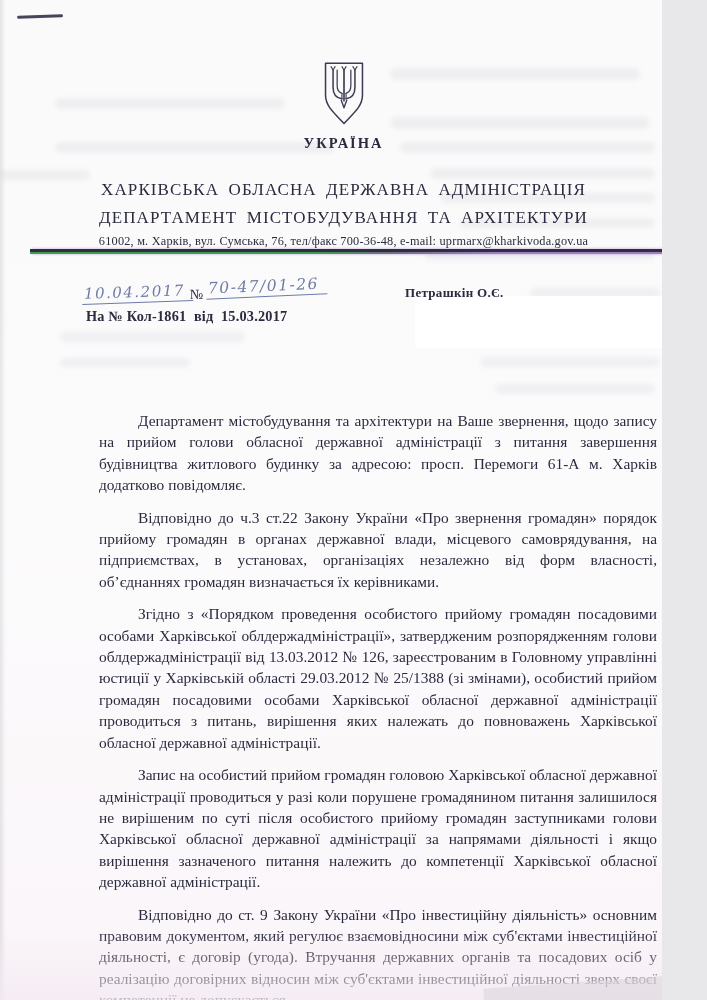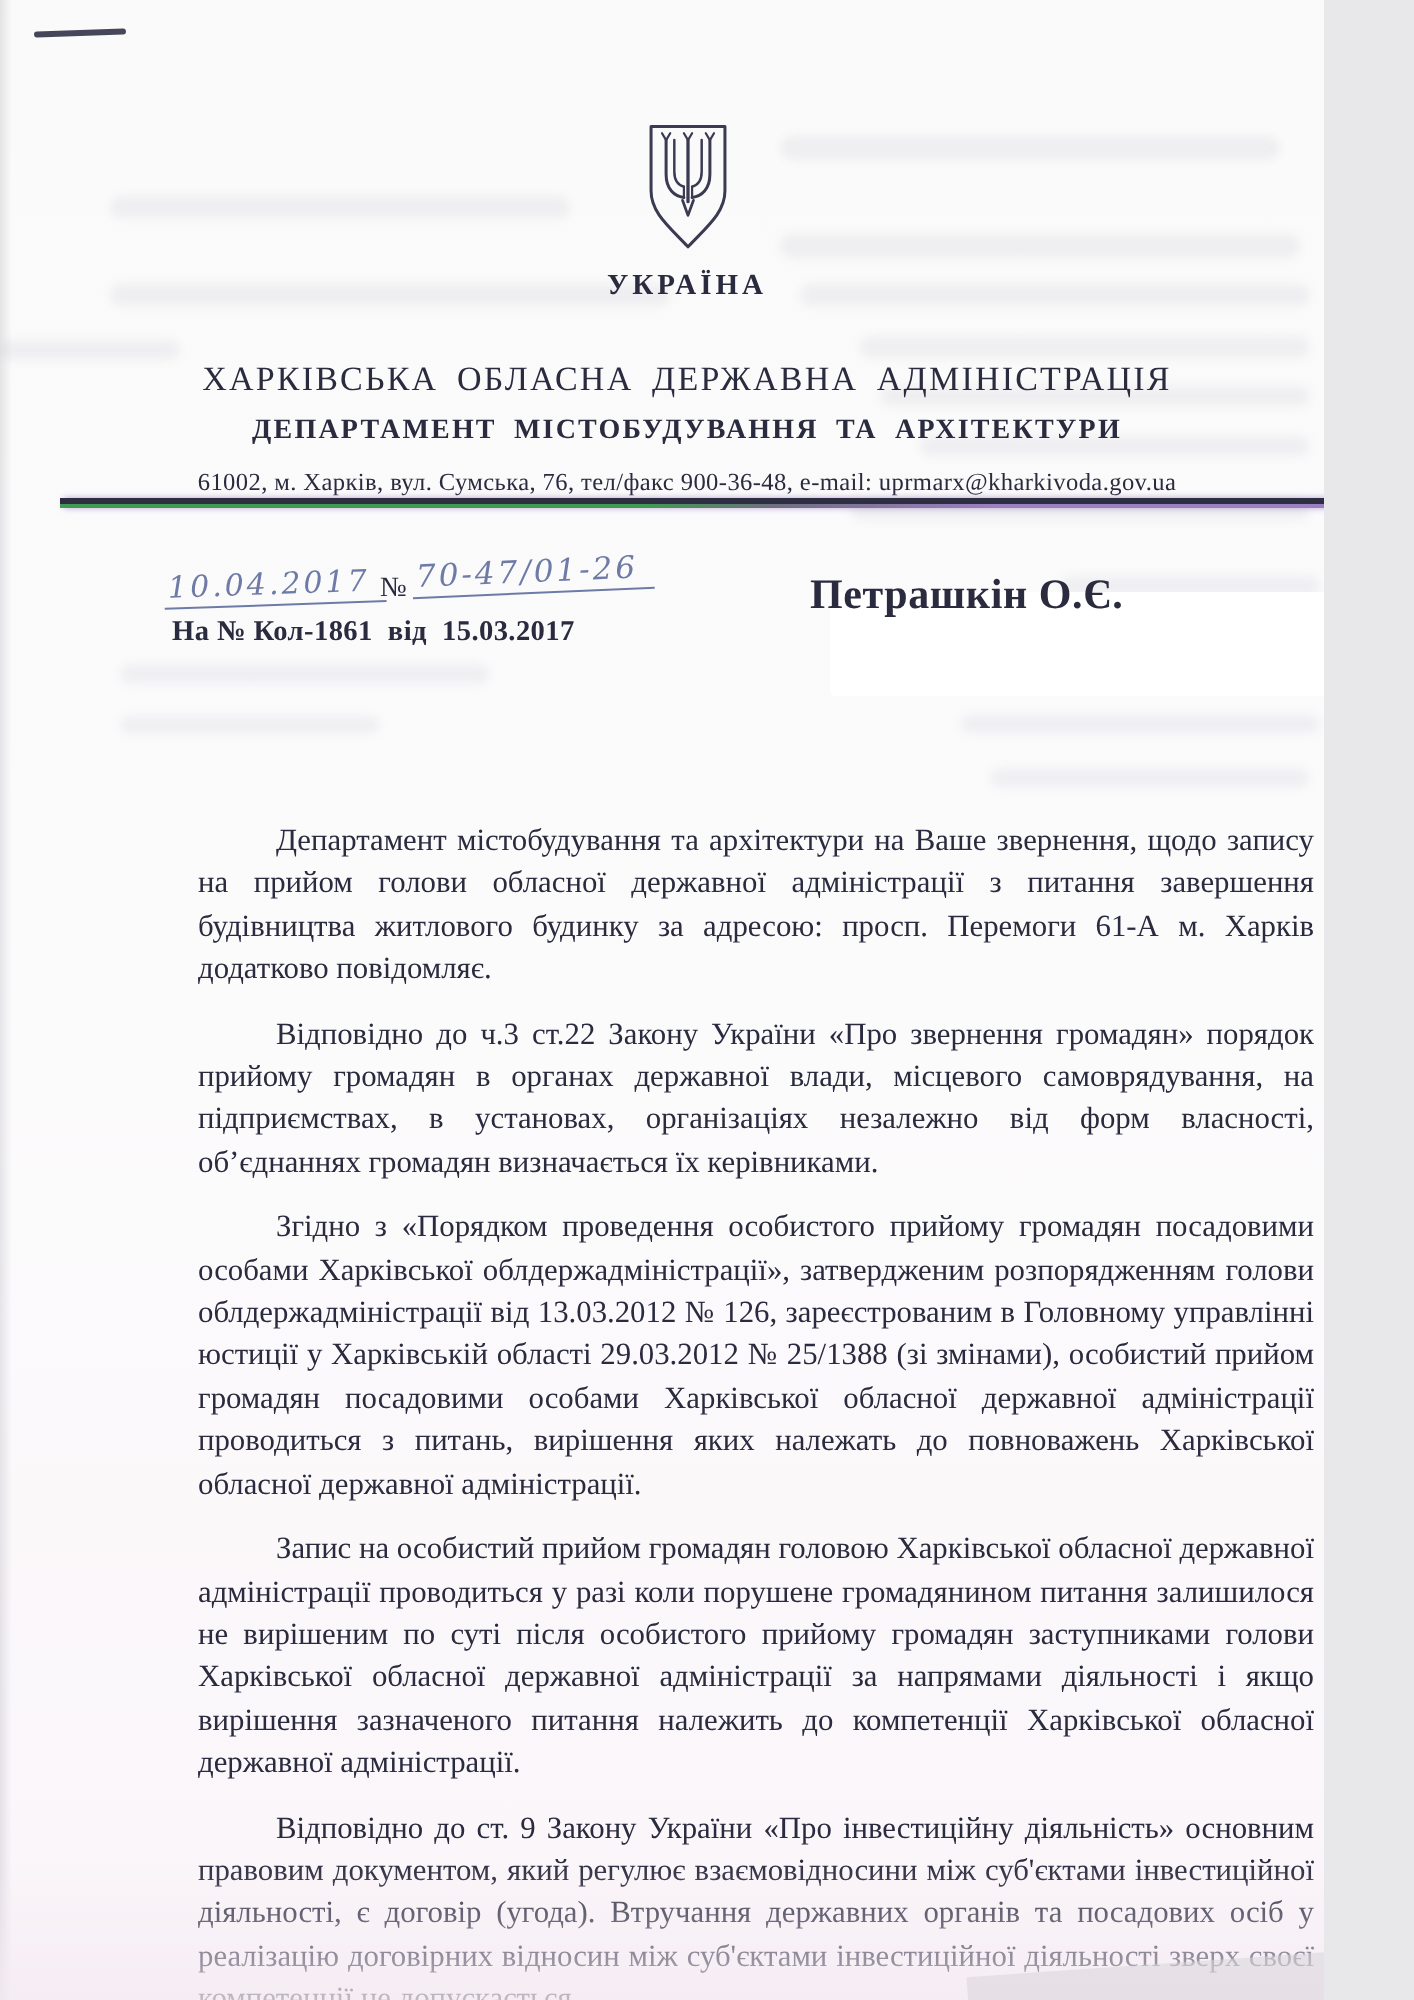--- a/index.html
+++ b/index.html
@@ -28,39 +28,39 @@
     background:#ffffff; border-radius:3px; z-index:2; }
   
   .letterhead { position:absolute; left:25px; right:0; top:0; text-align:center; z-index:3; }
   .emblem { position:absolute; left:50%; top:60px; transform:translateX(-50%); }
   .emblem svg { display:block; }
   .country { position:absolute; left:0; right:0; top:135px;
     font-weight:bold; font-size:14.5px; letter-spacing:2px; }
   .org1 { position:absolute; left:0; right:0; top:180px;
     font-weight:normal; font-size:17px; letter-spacing:1.1px; word-spacing:4px; }
   .org2 { position:absolute; left:0; right:0; top:208px;
-    font-weight:bold; font-size:14px; letter-spacing:1.1px; word-spacing:4px; }
+    font-weight:normal; font-size:17px; letter-spacing:1.1px; word-spacing:4px; }
   .address { position:absolute; left:0; right:0; top:234px; font-size:12.3px; letter-spacing:.2px; }
   .rule { position:absolute; left:5px; width:648px; top:249px; height:5px;
     box-shadow: 2px 0 3px rgba(156,127,192,.7); }
   .rule::before { content:""; position:absolute; left:0; right:0; top:0; height:3px;
     background: var(--rule-dark, #2e2e42); }
   .rule::after { content:""; position:absolute; left:0; right:0; bottom:0; height:2px;
     background: linear-gradient(to right,
       var(--rule-green, #3f9b4f) 0%, var(--rule-green, #3f9b4f) 45%,
       #6f6f80 55%, var(--rule-purple, #9c7fc0) 72%, var(--rule-purple, #9c7fc0) 100%); }
   
   .refs { position:absolute; inset:0; z-index:3; }
   .hw { font-family:"DejaVu Serif", serif; font-style:italic;
     color: var(--handwriting-ink, #6e7ba6);
     border-bottom:1.5px solid currentColor; padding:0 8px 1px 2px; letter-spacing:1.5px; }
   .hw-date { position:absolute; left:82px; top:283px; font-size:15px; transform:rotate(-2deg); }
   .no-sym { position:absolute; left:190px; top:287px; font-size:14px; }
   .hw-num { position:absolute; left:206px; top:277px; font-size:15.5px; transform:rotate(-2.5deg); }
-  .addressee { position:absolute; left:405px; top:285px; font-weight:bold; font-size:21px; letter-spacing:.3px; }
+  .addressee { position:absolute; left:405px; top:285px; font-weight:bold; font-size:13px; letter-spacing:.3px; }
   .replyto { position:absolute; left:86px; top:308px; font-weight:bold; font-size:14.3px; white-space:pre; letter-spacing:.2px;text-align:right; }
   
   .body-text { position:absolute; left:88px; top:399px; width:580px; z-index:3;
     font-size:15.4px; line-height:21.4px; text-align:justify; }
   .body-text p { margin:11px; text-indent:39px; }
 </style>
 </head>
 <body>
 
 <div class="page">
@@ -99,21 +99,21 @@
         <path d="M48 13 V36 C48 43 45 46 41 47" stroke-width="1.8"></path>
         <path d="M19 8 L22 13 L25 8" stroke-width="1.6"></path>
         <path d="M35 8 L38 13 L41 8" stroke-width="1.6"></path>
         <path d="M51 8 L54 13 L57 8" stroke-width="1.6"></path>
         <path d="M35 55 V47 M41 55 V47" stroke-width="1.6"></path>
       </svg>
     </div>
     <div class="country">УКРАЇНА</div>
     <div class="org1">ХАРКІВСЬКА ОБЛАСНА ДЕРЖАВНА АДМІНІСТРАЦІЯ</div>
     <div class="org2">ДЕПАРТАМЕНТ МІСТОБУДУВАННЯ ТА АРХІТЕКТУРИ</div>
-    <div class="address">61002,  м. Харків, вул. Сумська, 76, тел/факс  900-36-48, e-mail: uprmarx@kharkivoda.gov.ua</div>
+    <div class="address">61002,  м. Харків, вул. Сумська, 76, тел/факс  700-36-48, e-mail: uprmarx@kharkivoda.gov.ua</div>
     <div class="rule"></div>
   </header>
 
   <section class="refs">
     <span class="hw hw-date">10.04.2017</span>
     <span class="no-sym">№</span>
     <span class="hw hw-num">70-47/01-26</span>
     <span class="addressee">Петрашкін О.Є.</span>
     <div class="replyto">На № Кол-1861  від  15.03.2017</div>
   </section>

